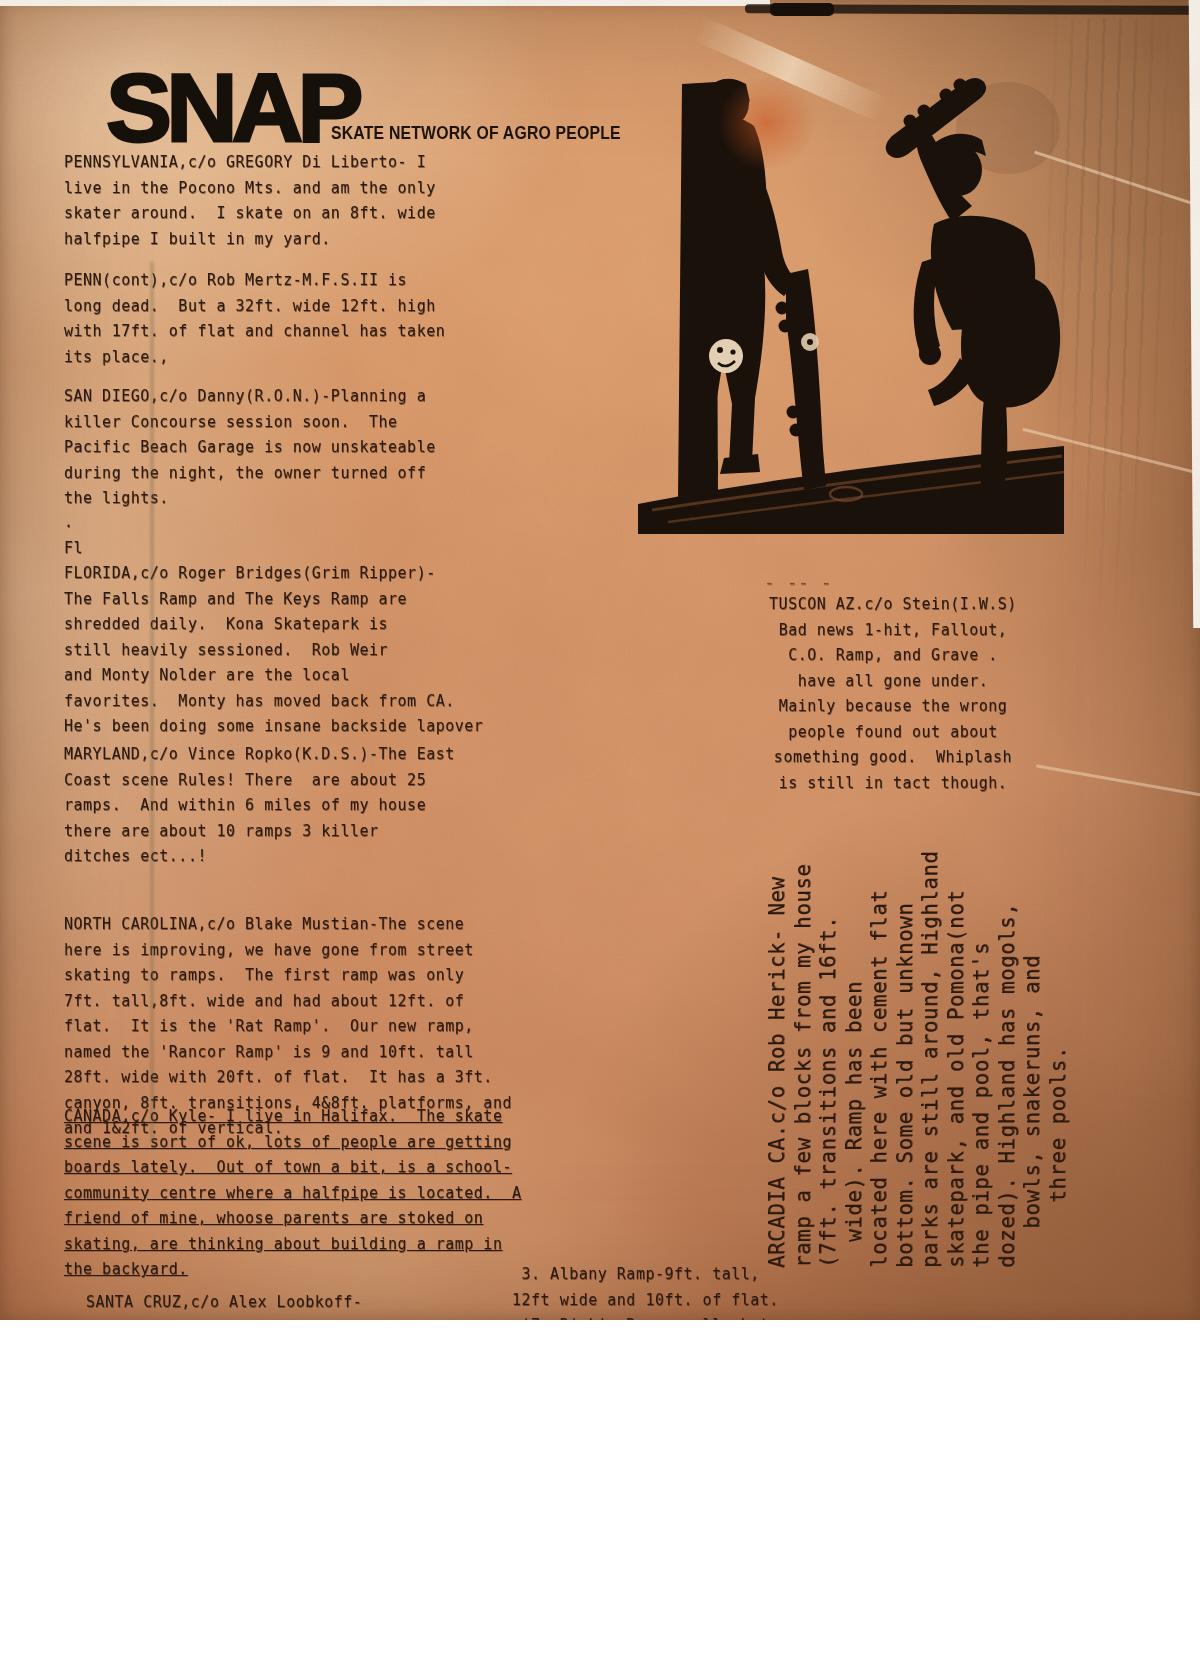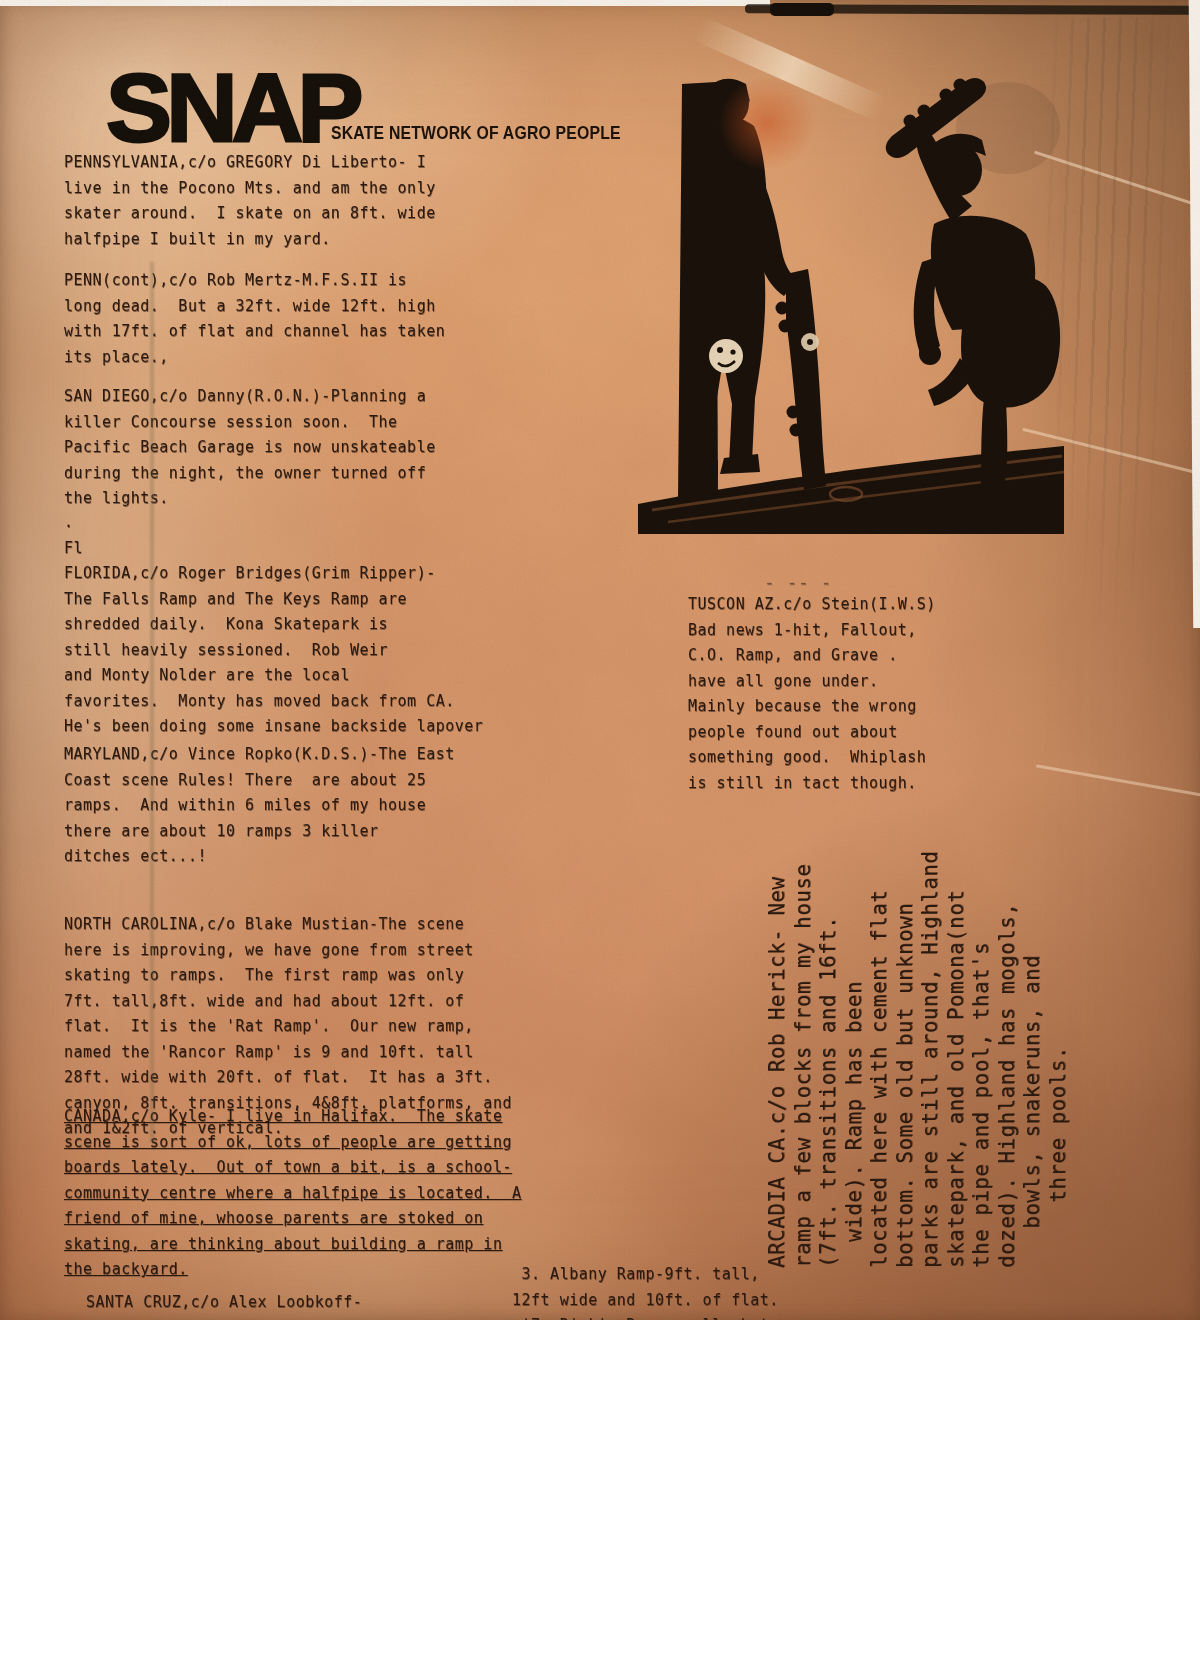--- a/index.html
+++ b/index.html
@@ -182,21 +182,21 @@
   <div class="tw" style="left:512px;top:1262px;width:440px;"> 3. Albany Ramp-9ft. tall,
 12ft wide and 10ft. of flat.
  '7. Rick's Ramp-small, but
  fun.  Only 3-4ft. high with
  a 5ft. extension.
 5. Tennis Courts-banks that
 border the sides of a tennis
 complex.</div>
 
   <div class="tw tuscon-marks">- -- -</div>
-  <div class="tw" style="left:688px;top:592px;width:410px;">TUSCON AZ.c/o Stein(I.W.S)
+  <div class="tw" style="left:688px;top:592px;width:410px;text-align:center;">TUSCON AZ.c/o Stein(I.W.S)
 Bad news 1-hit, Fallout,
 C.O. Ramp, and Grave .
 have all gone under.
 Mainly because the wrong
 people found out about
 something good.  Whiplash
 is still in tact though.</div>
 
   <div class="vwrap">
     <div class="tw vinner" style="position:absolute;">ARCADIA CA.c/o Rob Herick- New

